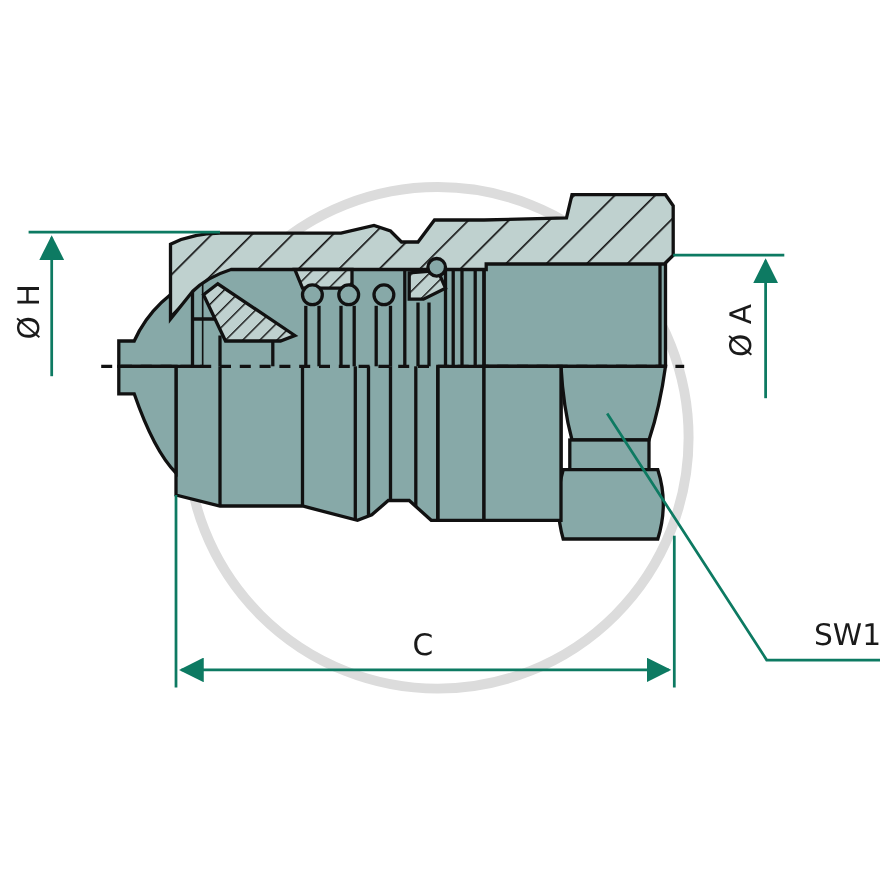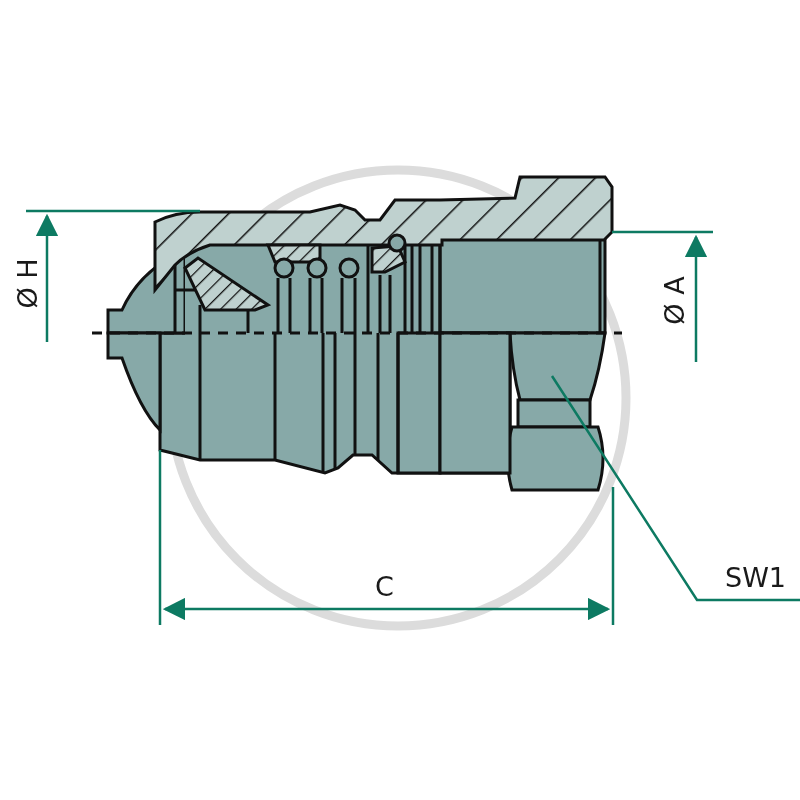--- a/index.html
+++ b/index.html
@@ -119,13 +119,13 @@
   </g>
 
   <g stroke="#0d7a62" stroke-width="2.5" fill="none">
     <polyline points="552,376 697,600 800,600"></polyline>
   </g>
 </svg>
 
 <div class="dim-label rot" style="left:-3px; top:270px; width:60px; text-align:center;">Ø H</div>
 <div class="dim-label rot" style="left:644px; top:287px; width:60px; text-align:center;">Ø A</div>
 <div class="dim-label" style="left:375px; top:573px;">C</div>
-<div class="dim-label" style="left:725px; top:564px;">SW1</div>
+<div class="dim-label" style="left:740px; top:564px;">SW1</div>
 
 </body></html>

